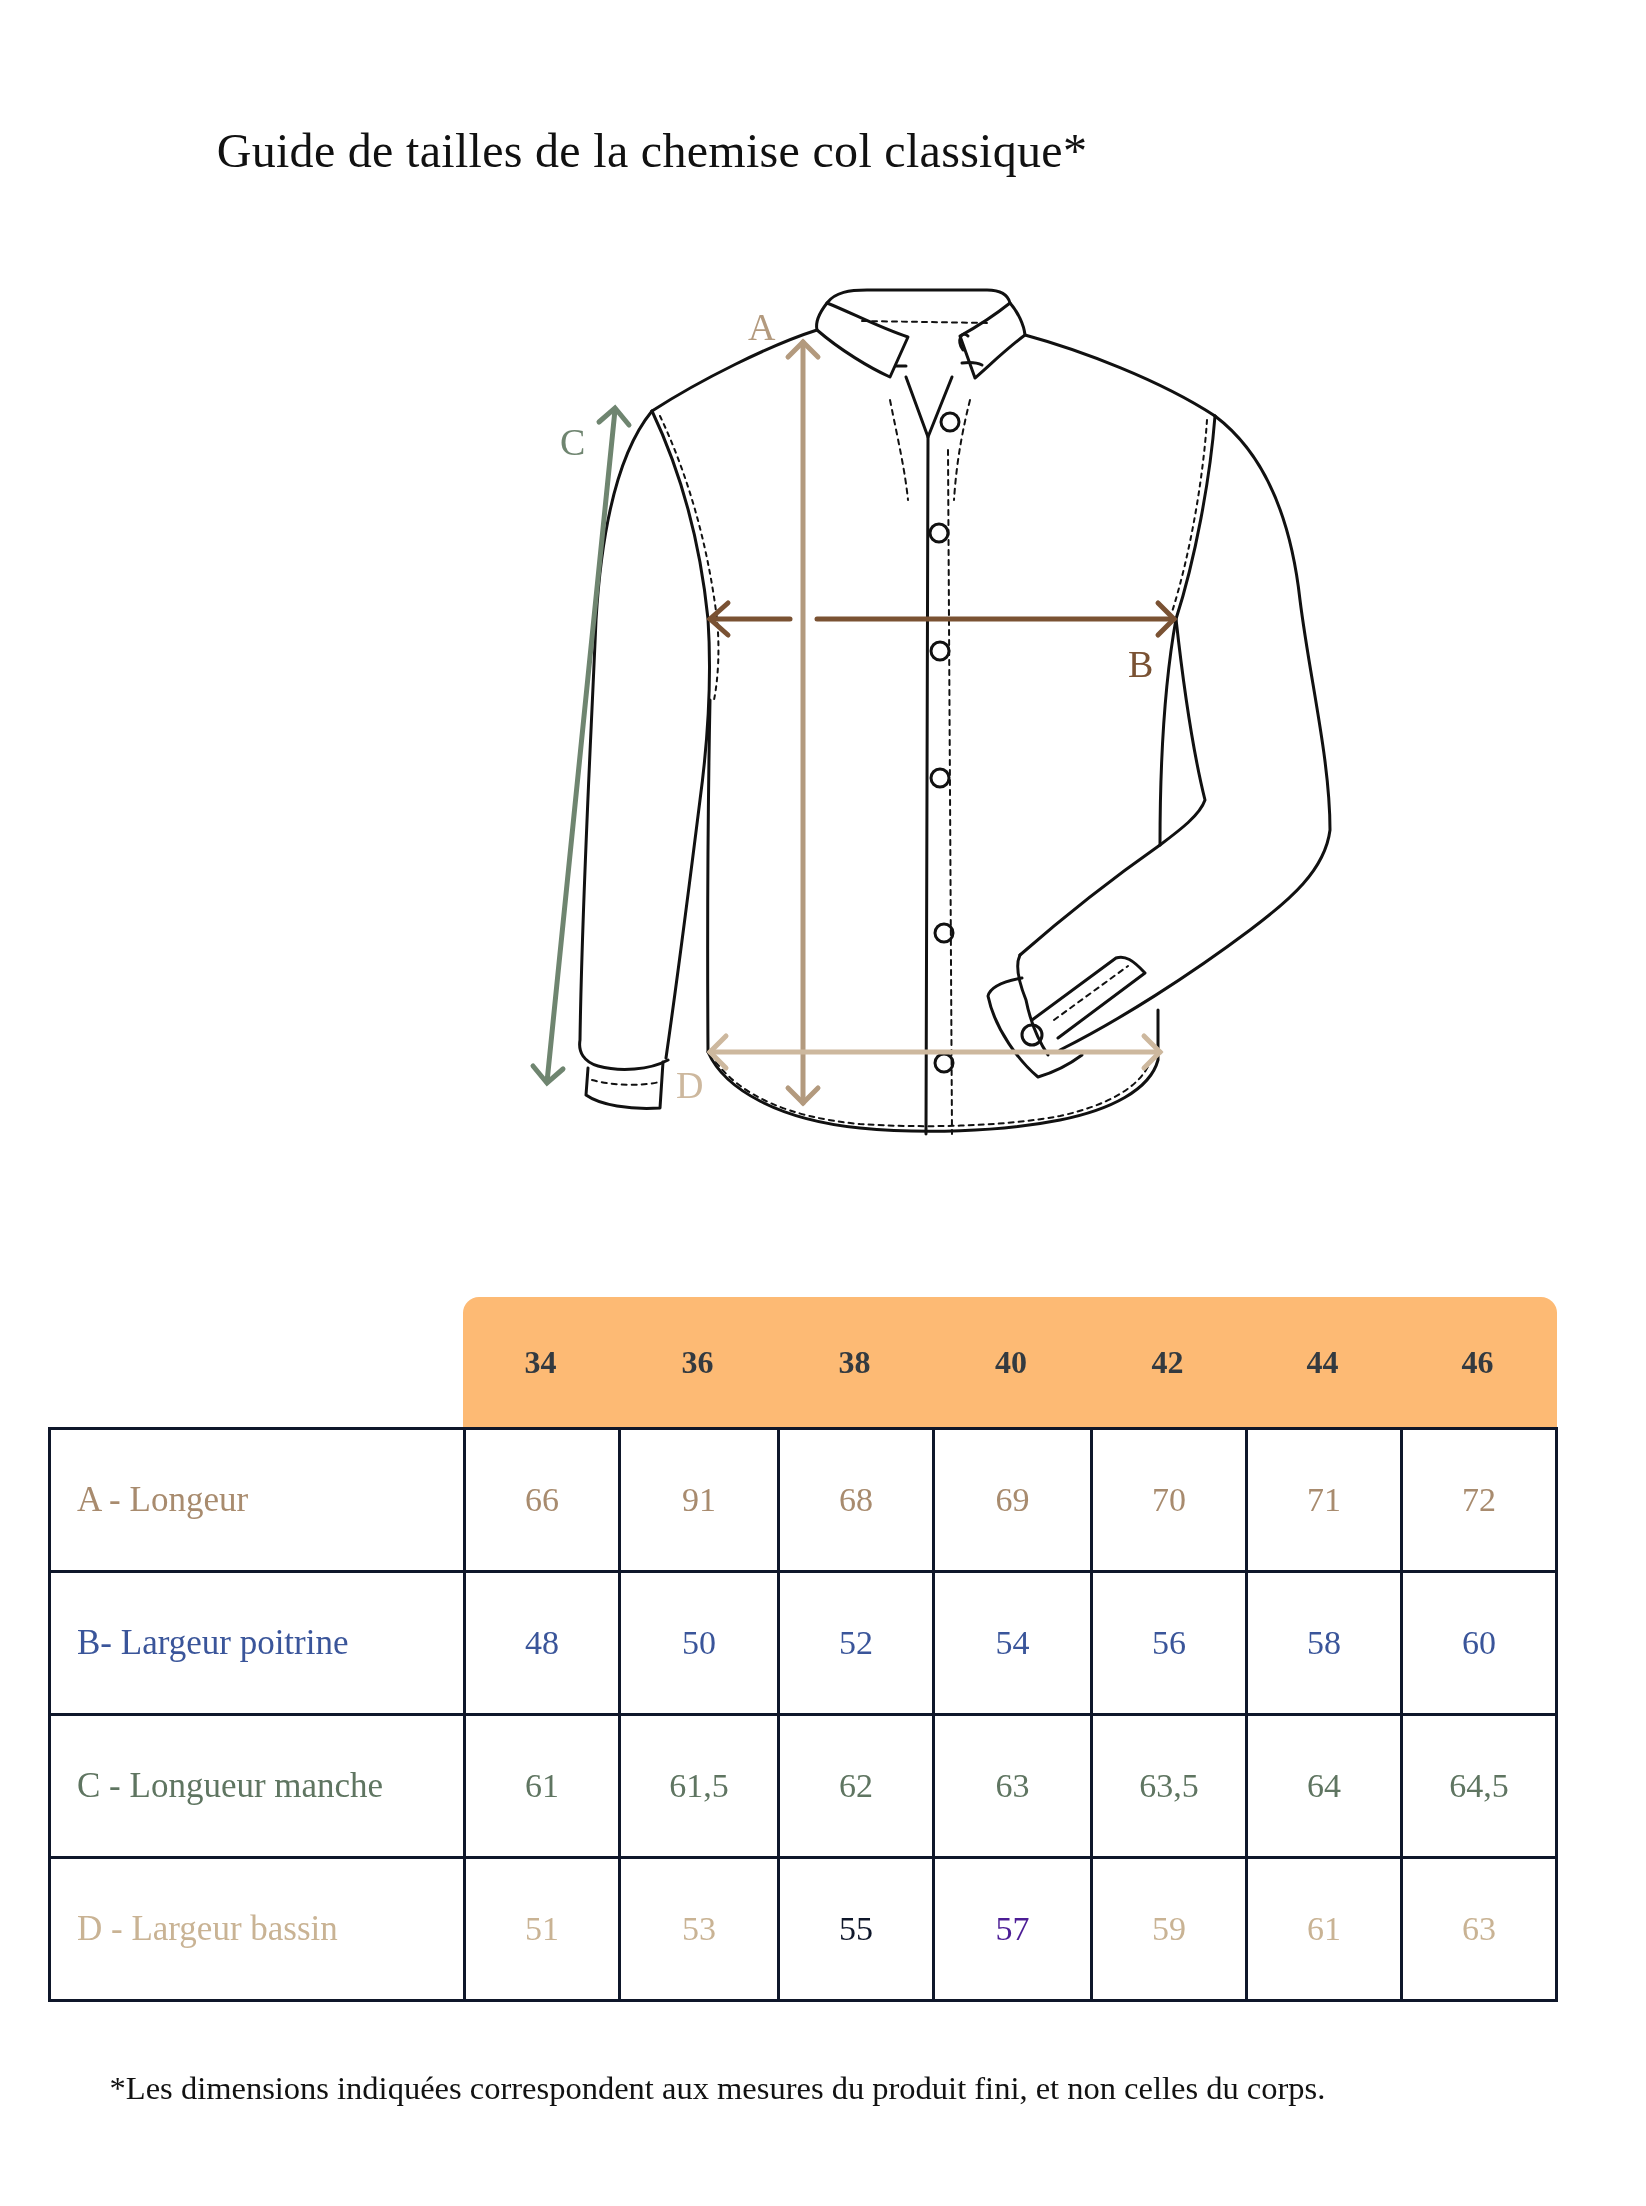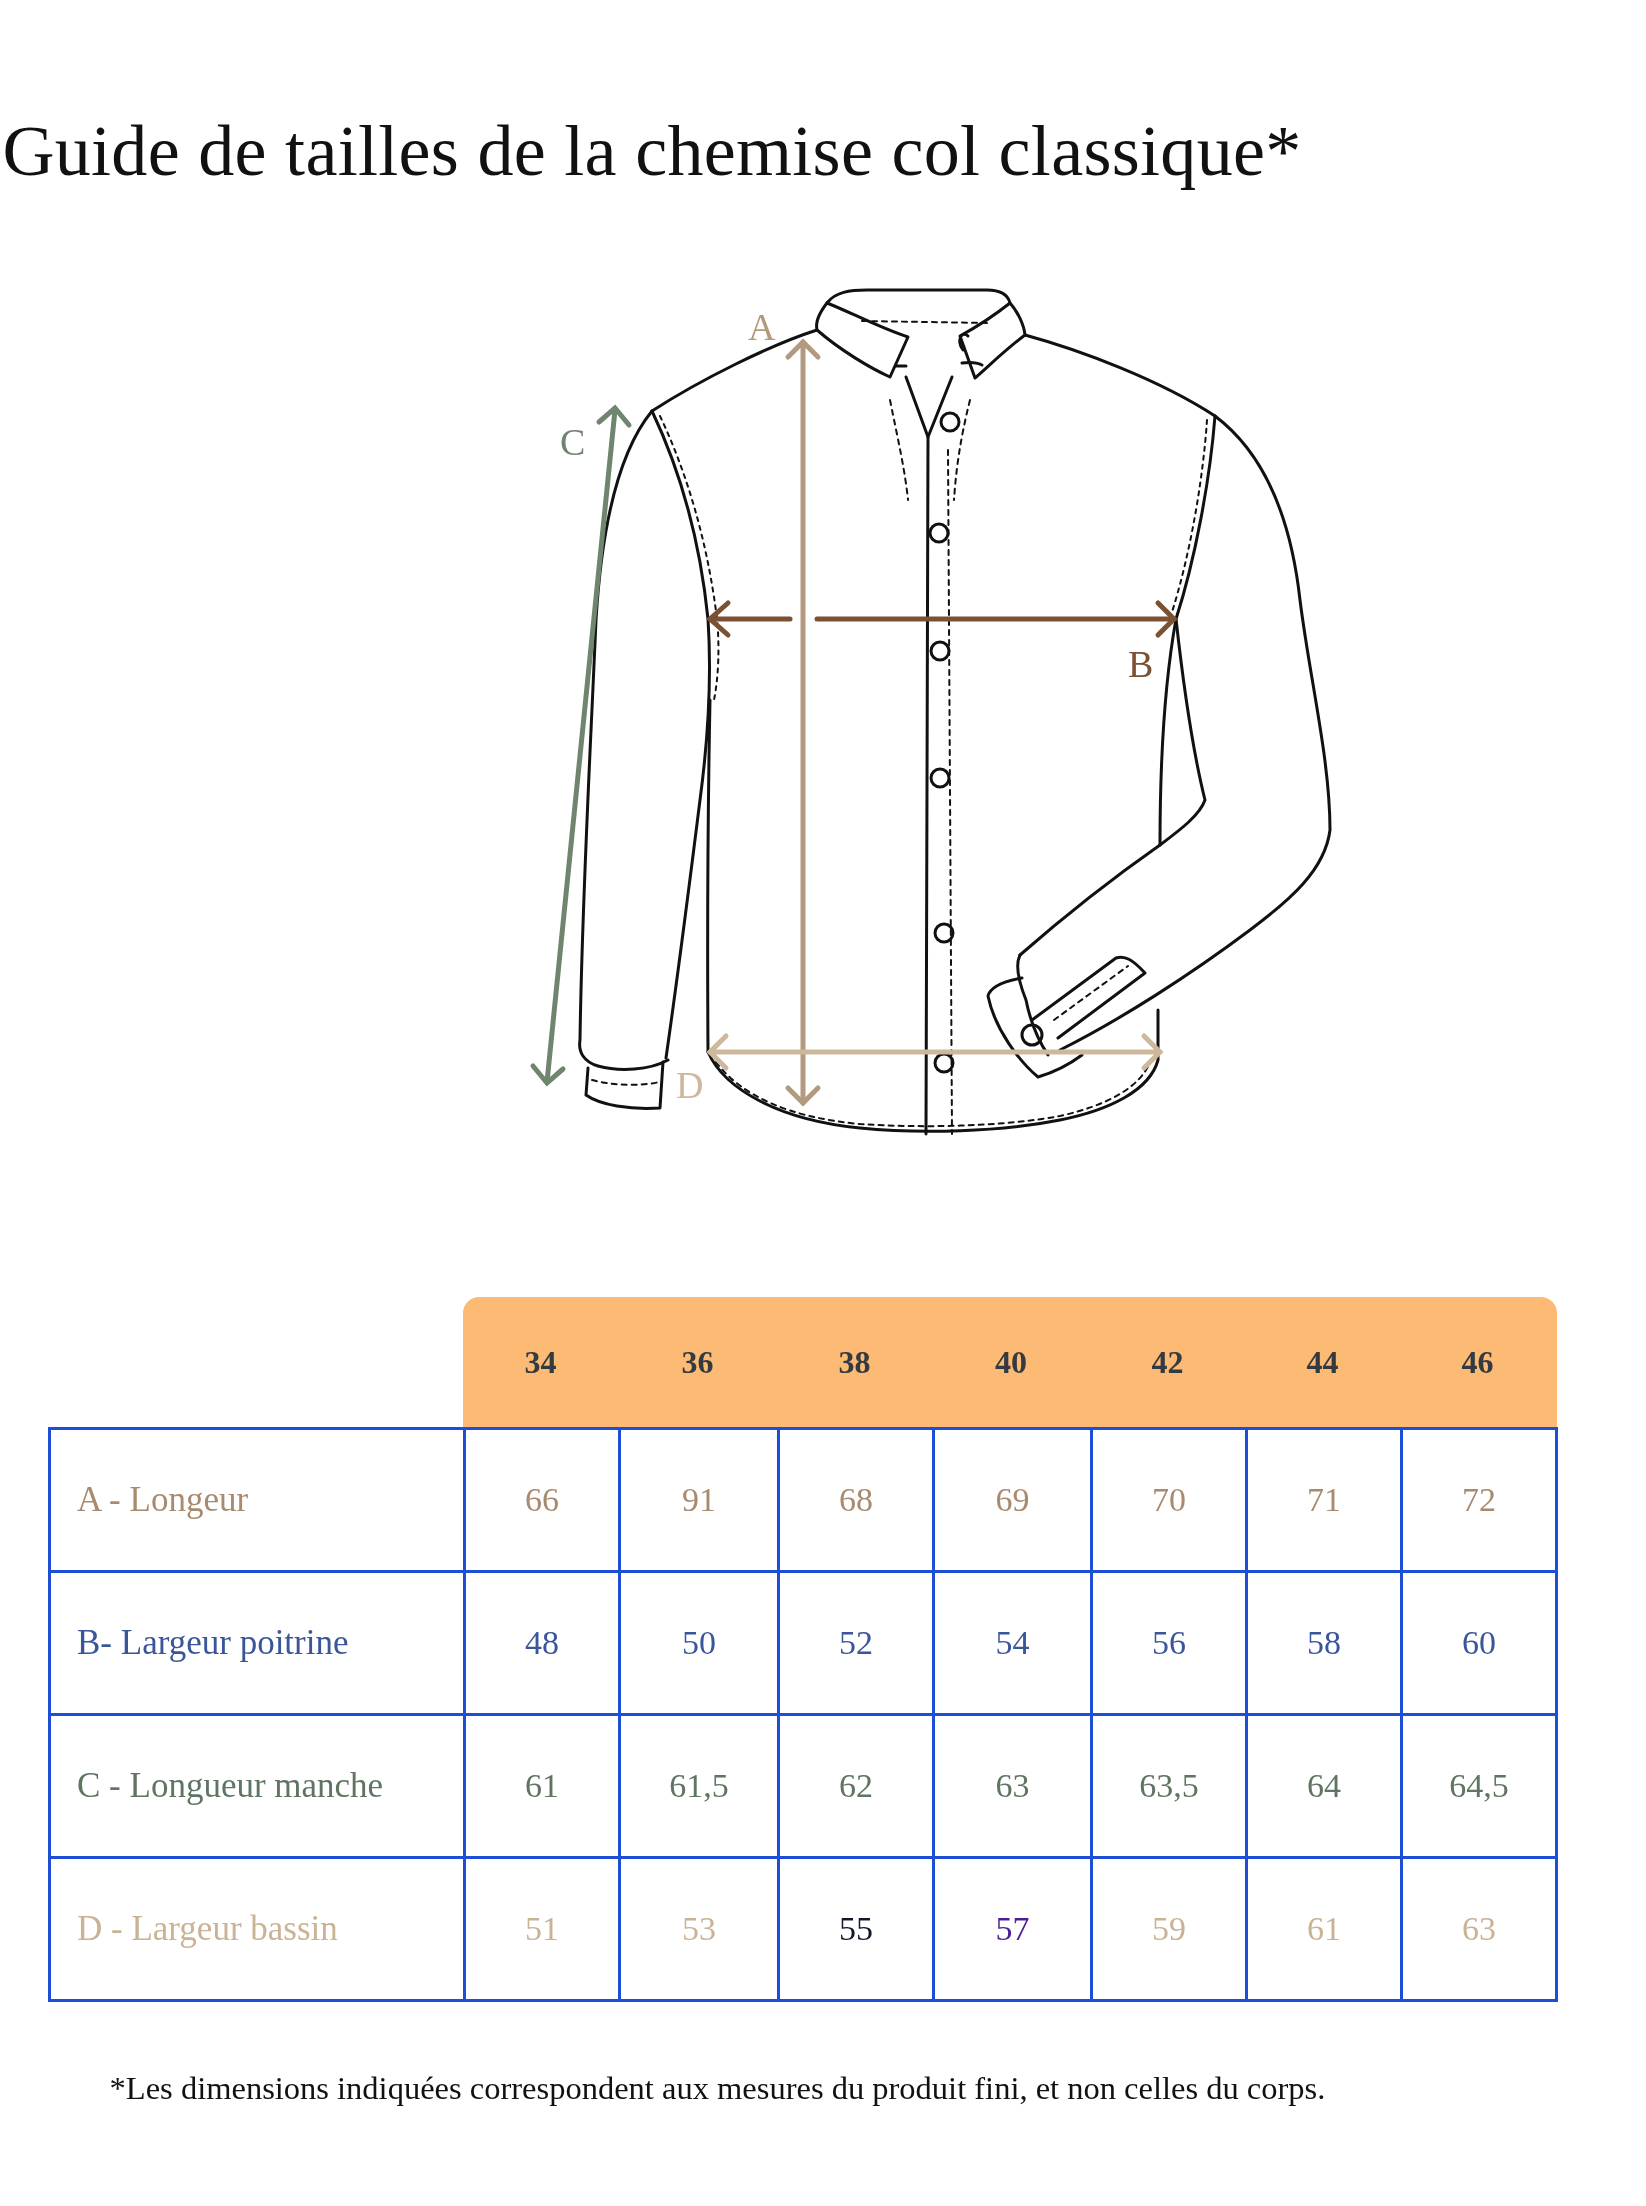--- a/index.html
+++ b/index.html
@@ -1,33 +1,33 @@
 <!DOCTYPE html>
 <html><head>
 <meta charset="utf-8">
 <style>
   html, body { margin: 0; padding: 0; background: #ffffff; }
   body { width: 1646px; height: 2206px; position: relative; overflow: hidden;
          font-family: "DejaVu Serif", "Liberation Serif", serif; color: #111; }
   .title { position: absolute; left: 0; top: 108px; width: 1304px; text-align: center;
-           font-family: "Liberation Serif", "DejaVu Serif", serif; font-size: 72px; line-height: 86px;
+           font-family: "Liberation Serif", "DejaVu Serif", serif; font-size: 48px; line-height: 86px;
            color: #111; letter-spacing: 0.3px; margin: 0; font-weight: normal; }
   .illustration { position: absolute; left: 0; top: 0; width: 1646px; height: 1200px; }
   .illustration svg { width: 1646px; height: 1200px; display: block; }
   .lbl { font-family: "Liberation Serif", "DejaVu Serif", serif; font-size: 38px; }
 
   .size-header { position: absolute; left: 463px; top: 1297px; width: 1094px; height: 131px;
                  background: #fdba74; border-radius: 16px 16px 0 0; display: flex; }
   .size-header .hcell { flex: 0 0 auto; display: flex; align-items: center; justify-content: center;
                         font-family: "Liberation Serif", "DejaVu Serif", serif; font-weight: bold;
                         font-size: 32px; color: #333a40; }
 
   table.grid { position: absolute; left: 48px; top: 1427px; border-collapse: collapse;
                table-layout: fixed; width: 1509px; }
-  table.grid td { border: 3px solid #1d4ed8; height: 140px; padding: 0;
+  table.grid td { border: 3px solid #0f172a; height: 140px; padding: 0;
                   font-family: "Liberation Serif", "DejaVu Serif", serif; font-size: 34px;
                   text-align: center; vertical-align: middle; }
   table.grid td.rowlabel { text-align: left; padding-left: 26px; font-size: 35px; }
 
   .footnote { position: absolute; left: 0; top: 2070px; width: 1435px; text-align: center;
               font-family: "Liberation Serif", "DejaVu Serif", serif; font-size: 32.5px; color: #111; }
 </style>
 </head>
 <body>
 

